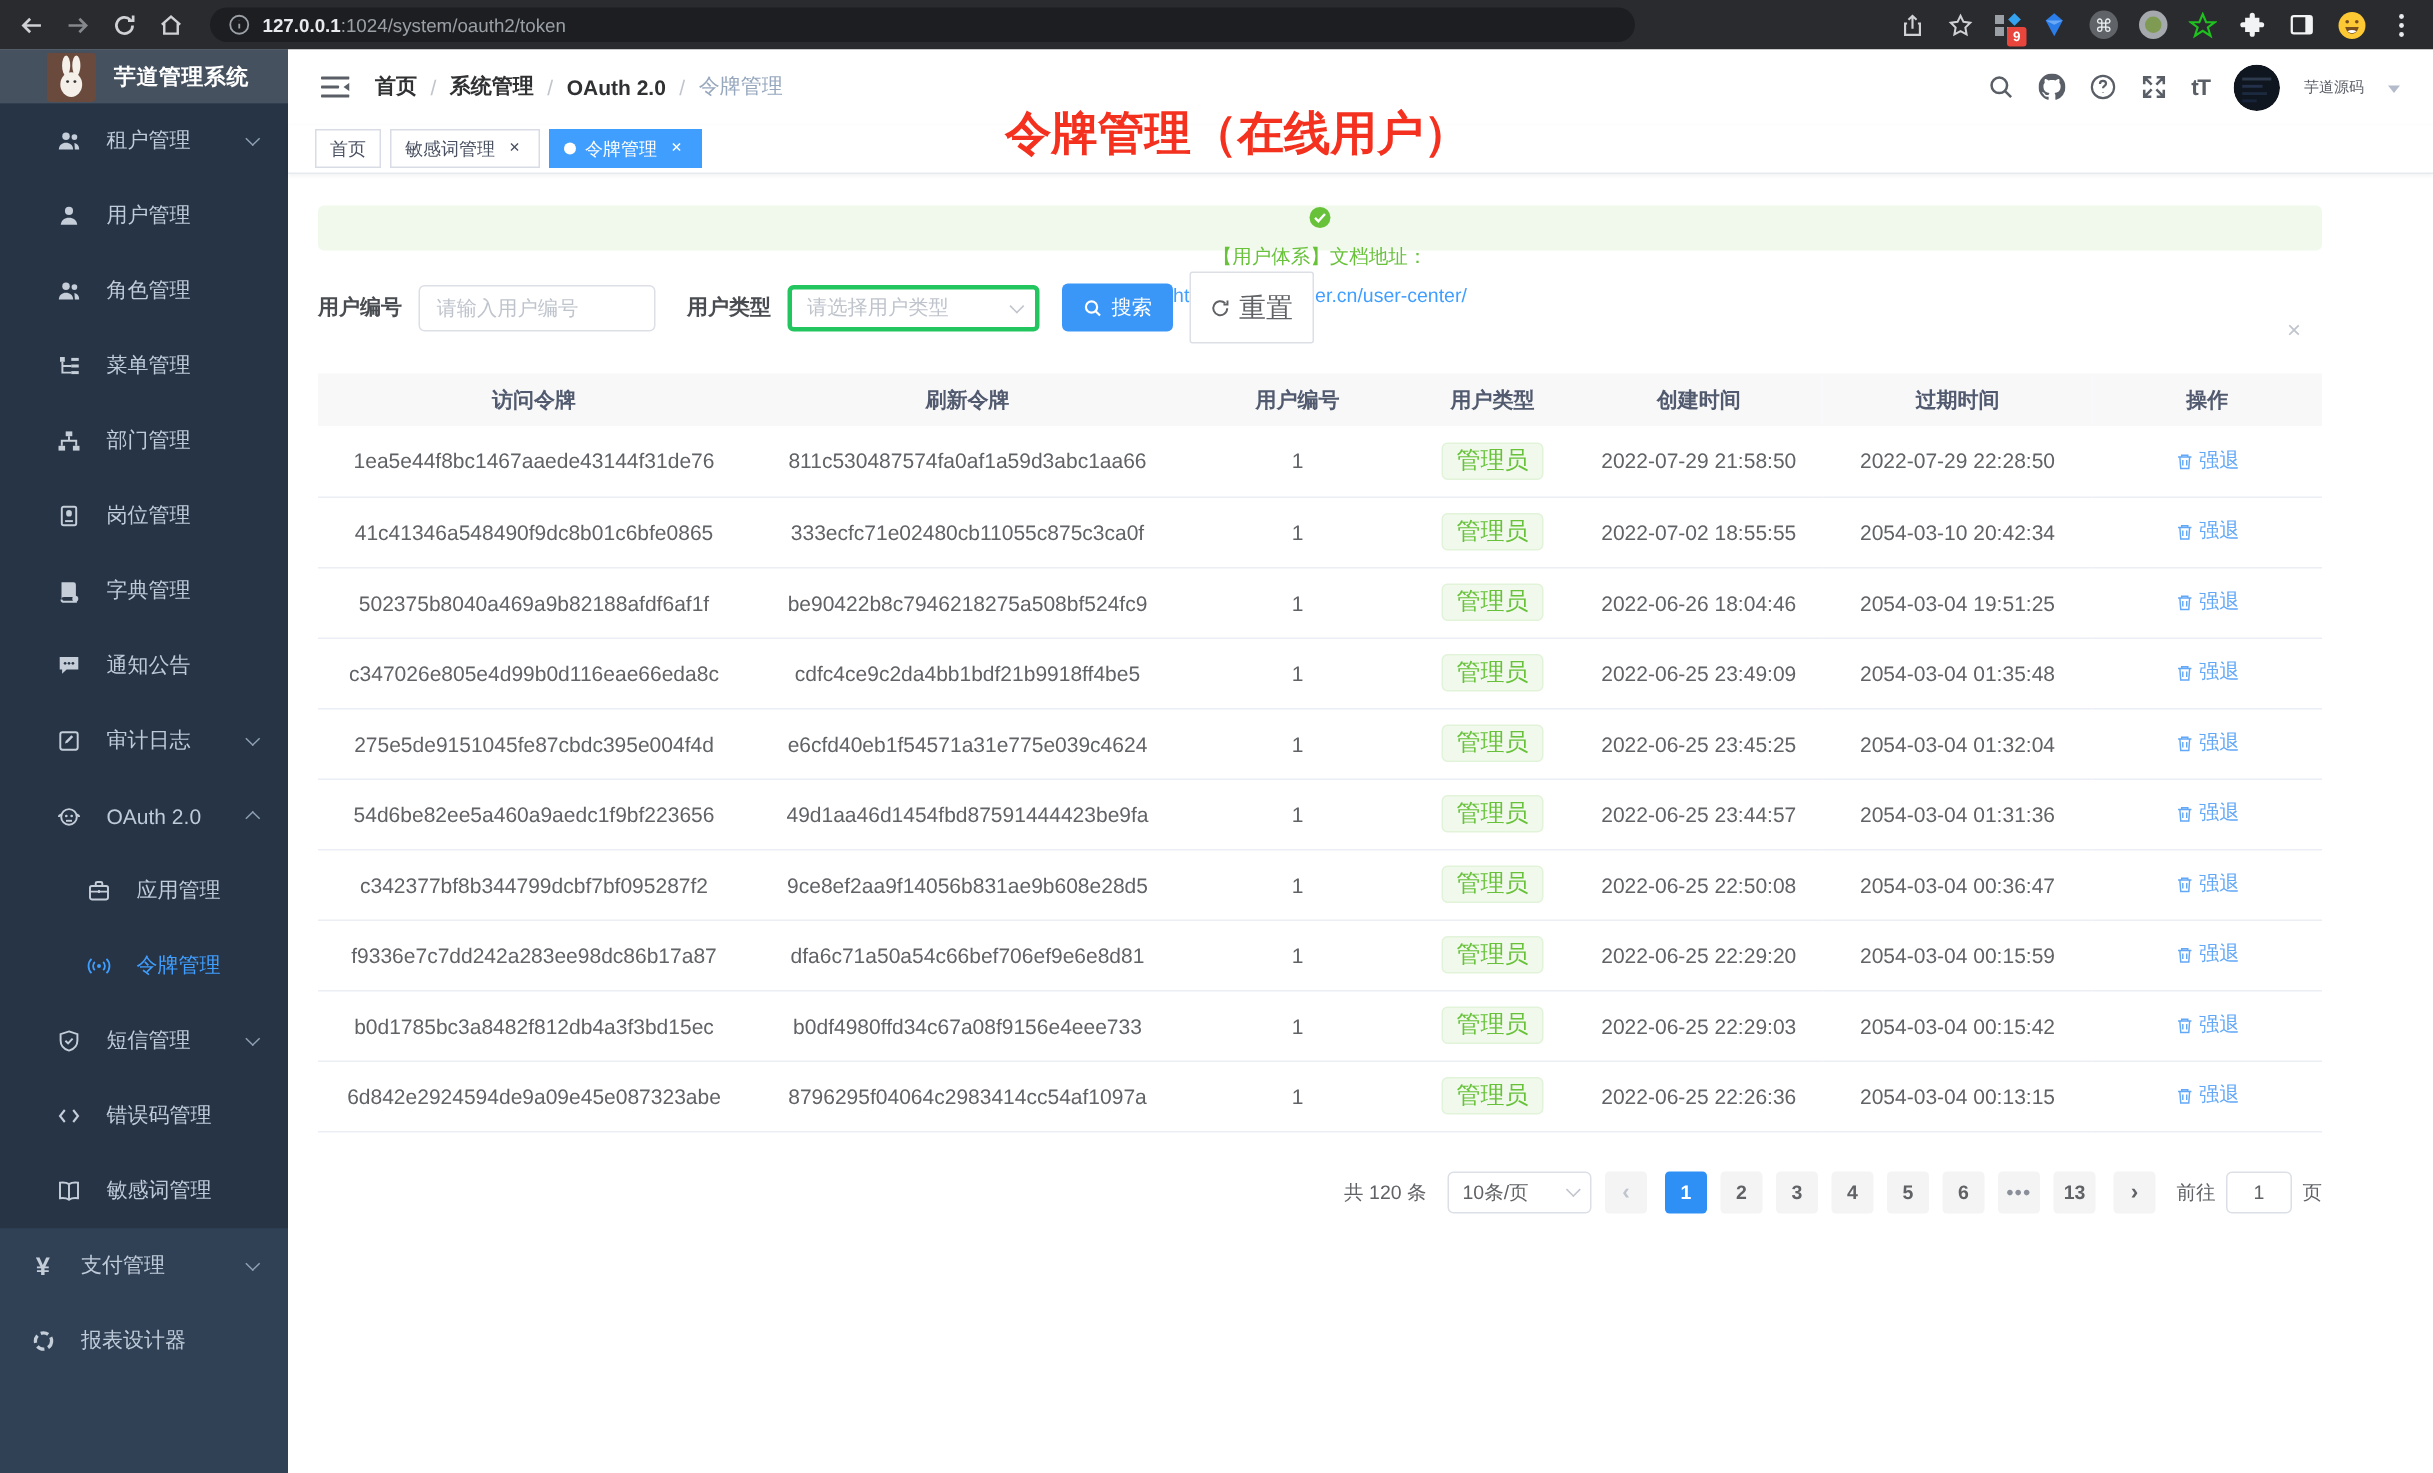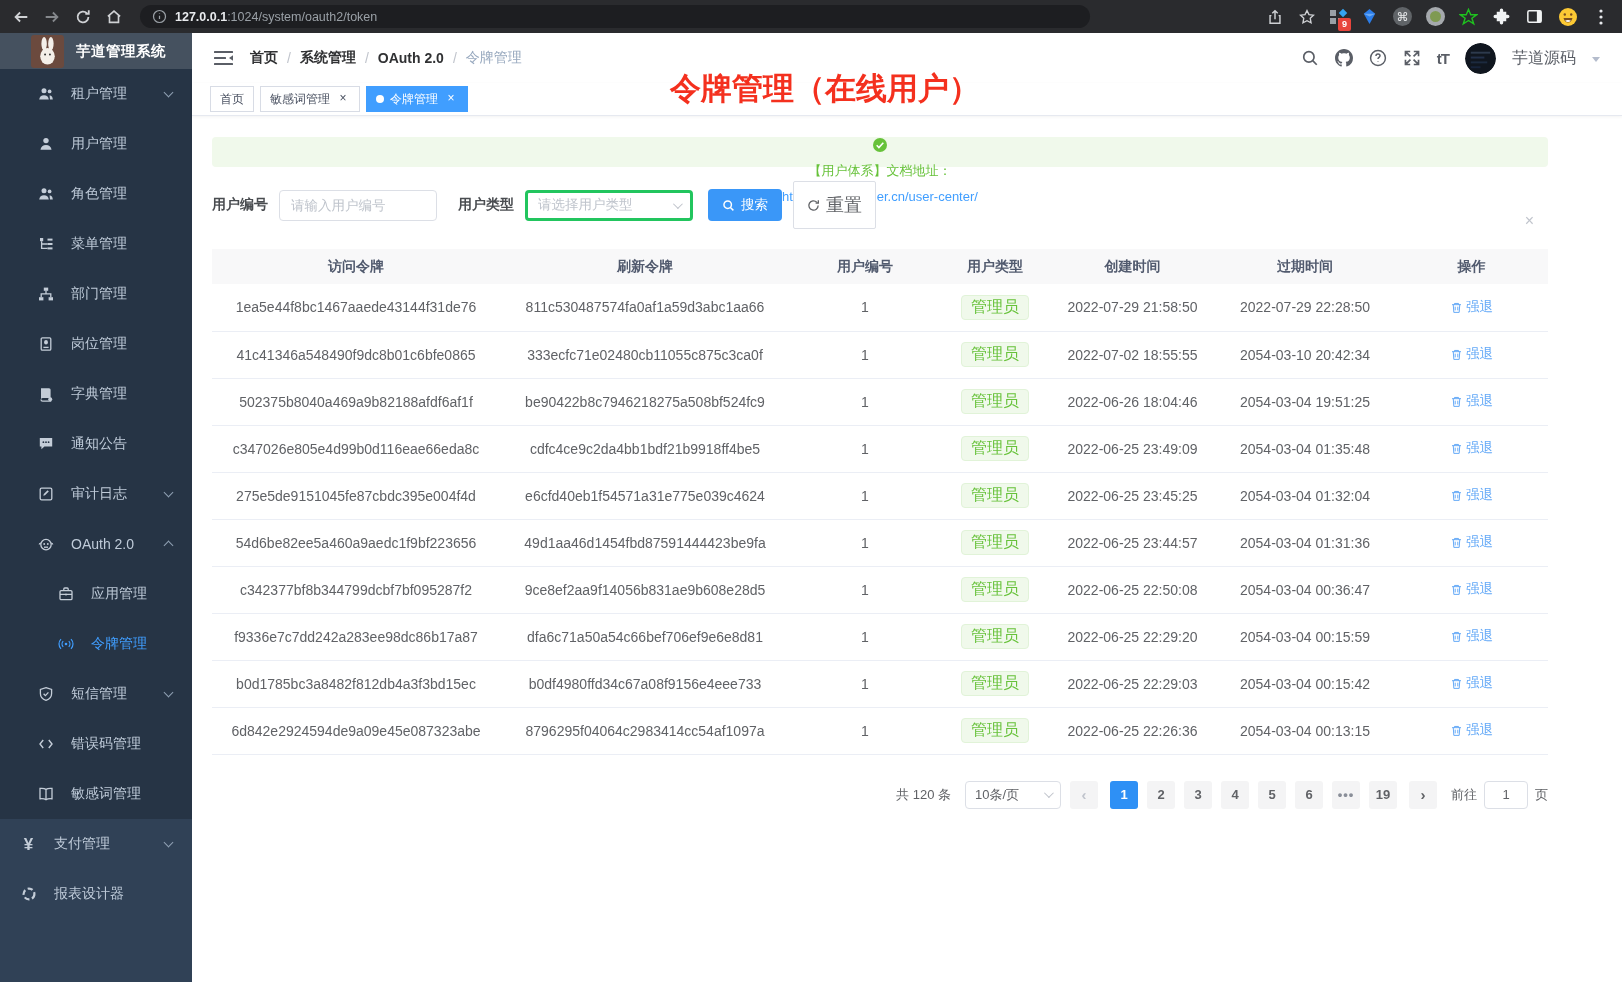--- a/index.html
+++ b/index.html
@@ -51,21 +51,21 @@
   .breadcrumb { display:flex; align-items:center; gap:9px; font-size:14px; }
   .crumb { color:#303133; font-weight:600; cursor:pointer; }
   .sep { color:#c0c4cc; font-weight:400; }
   .crumb-wrap { display:inline-flex; gap:9px; align-items:center; }
   .crumb-wrap:last-child .sep { display:none; }
   .crumb-wrap:last-child .crumb { color:#97a8be; font-weight:400; cursor:default; }
   .nav-right { margin-left:auto; display:flex; align-items:center; gap:16px; color:#5a5e66; }
   .nicon { width:18px; height:18px; display:inline-flex; align-items:center; justify-content:center; cursor:pointer; color:#5a5e66; }
   .tT { font-size:15px; font-weight:600; letter-spacing:-1px; cursor:pointer; }
   .avatar { width:31px; height:31px; border-radius:50%; overflow:hidden; cursor:pointer; flex-shrink:0; }
-  .username { font-size:16px; color:#5a5e66; cursor:pointer; }
+  .username { font-size:10px; color:#5a5e66; cursor:pointer; }
   .caret-down { width:0; height:0; border:4px solid transparent; border-top:5px solid #b4bccc; margin-top:6px; cursor:pointer; }
 
   .tags-bar { height:33px; border-bottom:1px solid #e6e9f0; box-shadow:0 1px 3px rgba(0,0,0,.05); display:flex; align-items:center; gap:6px; padding:0 18px; flex-shrink:0; }
   .tag { height:26px; display:inline-flex; align-items:center; gap:6px; padding:0 9px; border:1px solid #d8dce5; background:#fff; font-size:12px; color:#495060; cursor:pointer; }
   .tab-dot { display:none; width:8px; height:8px; border-radius:50%; background:#fff; }
   .tab-close { display:none; width:14px; height:14px; line-height:13px; text-align:center; border-radius:50%; font-size:12px; }
   .tag.closable .tab-close { display:inline-block; }
   .tag.active { background:#409eff; border-color:#409eff; color:#fff; }
   .tag.active .tab-dot { display:inline-block; }
 
@@ -755,21 +755,21 @@
         <button class="page-btn pg-arrow prev">‹</button>
         <div class="pager">
 
         <button class="page-btn active">1</button>
             <button class="page-btn">2</button>
             <button class="page-btn">3</button>
             <button class="page-btn">4</button>
             <button class="page-btn">5</button>
             <button class="page-btn">6</button>
             <button class="page-btn ellipsis">•••</button>
-            <button class="page-btn">19</button>
+            <button class="page-btn">13</button>
           </div>
         <button class="page-btn pg-arrow">›</button>
         <span class="pg-goto">
           <span>前往</span>
           <input class="pg-input" value="1" style="">
           <span>页</span>
         </span>
       </div>
     </div>
   </div>

